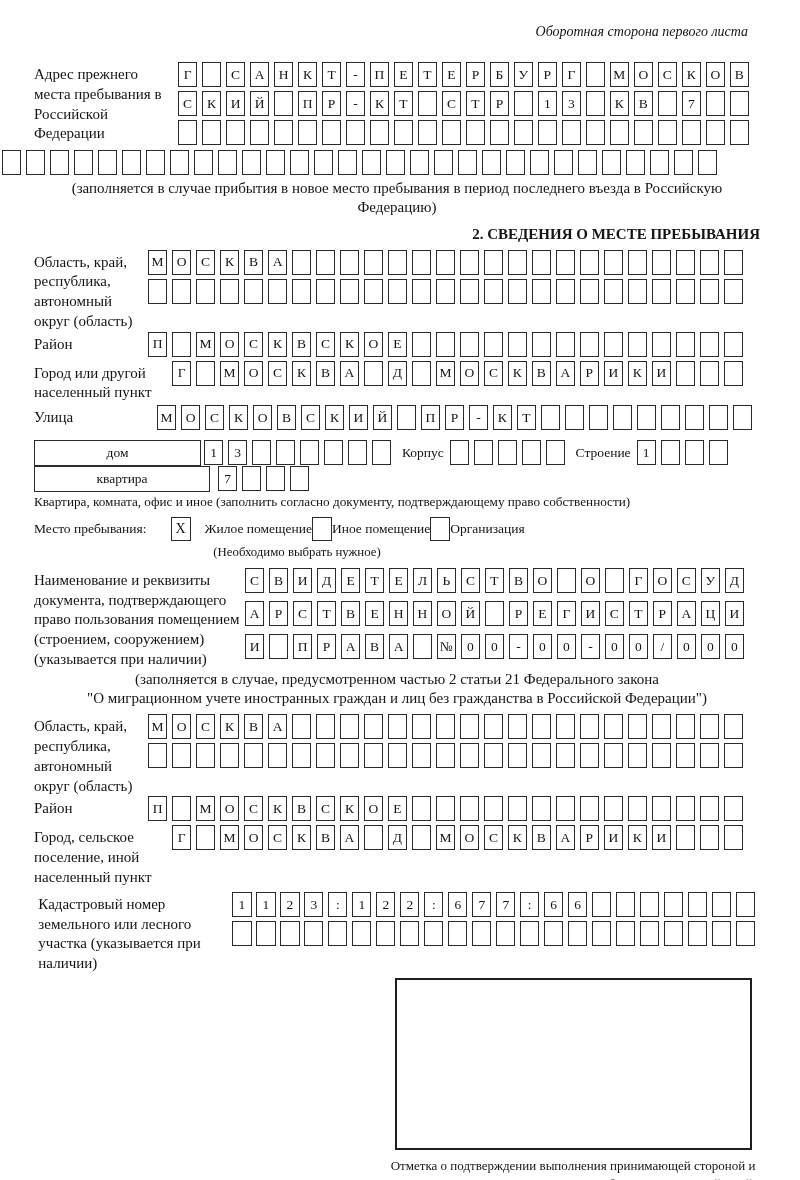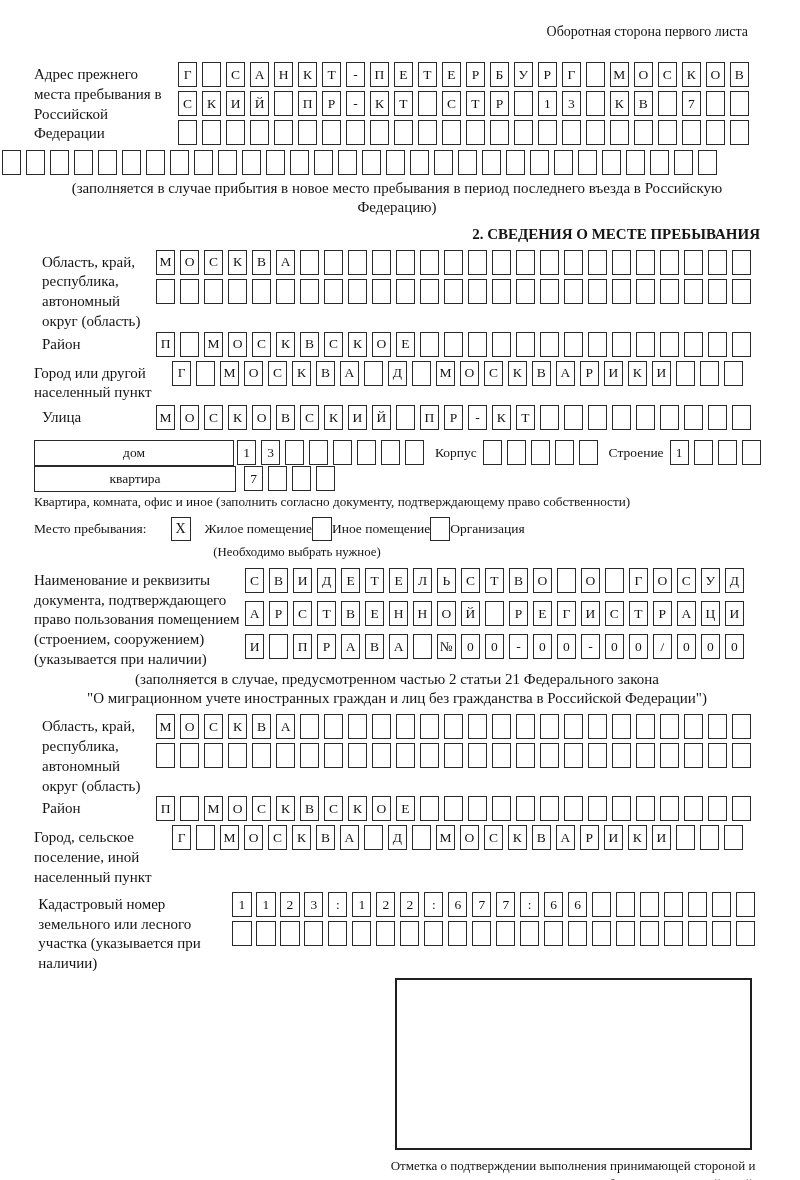--- a/index.html
+++ b/index.html
@@ -3,26 +3,26 @@
 <meta charset="utf-8">
 <style>
   html,body { margin:0; padding:0; }
   body {
     width:800px; height:1180px; overflow:hidden;
     background:#ffffff; color:#141414;
     font-family:"Liberation Serif","DejaVu Serif",serif;
   }
   .page { position:relative; box-sizing:border-box; width:800px; height:1180px; padding:24px 40px 0 34px; }
 
-  .corner { text-align:right; font-size:14px; margin:0 12px 22px 0; }
+  .corner { text-align:right; font-size:14px; margin:0 12px 22px 0;font-style:italic; }
 
   .frow { display:flex; align-items:flex-start; }
   .flabel { flex:0 0 auto; font-size:15px; line-height:1.32; padding-top:3px; }
   .w144 { flex-basis:144px; width:144px; }
-  .w114 { flex-basis:114px; width:114px;margin-left:8px; }
+  .w114 { flex-basis:114px; width:114px; }
   .w138 { flex-basis:138px; width:138px; }
   .w211 { flex-basis:211px; width:211px; }
   .w194 { flex-basis:194px; width:194px; }
 
   .boxcol { display:flex; flex-direction:column; }
   .boxrow { display:flex; flex-wrap:nowrap; margin-bottom:4px; }
   .cbox {
     box-sizing:border-box; flex:0 0 auto;
     width:19.2px; height:25px; margin-right:4.8px;
     border:1.7px solid #2a2a2a;
@@ -61,21 +61,21 @@
   .placerow .cb:nth-of-type(3) { margin:0 28px 0 26px; }
   .place-note { margin:3px 0 8px 122px; width:282px; text-align:center; font-size:12.8px; }
 
   .docblock { margin-top:0; }
   .fact-title { margin-top:13px; margin-bottom:5px; }
   .fact-notes { margin-bottom:7px; }
 
   .stamp { box-sizing:border-box; margin:4px 0 0 361px; width:357px; height:172px; border:2px solid #1f1f1f; }
   .stamp-caption { margin:7px 0 0 356px; width:366px; text-align:center; font-size:13px; line-height:1.4; }
 
-  .mt2 { margin-top:2px; } .mt4 { margin-top:4px;justify-content:flex-end; }
+  .mt2 { margin-top:2px;gap:9px; } .mt4 { margin-top:4px;justify-content:flex-end; }
 </style>
 </head>
 <body>
 
 <div class="page">
 
   <div class="corner">Оборотная сторона первого листа</div>
 
   <div class="frow">
     <div class="flabel w144">Адрес прежнего места пребывания в Российской Федерации</div>
@@ -342,21 +342,21 @@
         <span class="cbox"></span>
         <span class="cbox"></span>
         <span class="cbox"></span>
         <span class="cbox"></span>
         <span class="cbox"></span>
         <span class="cbox"></span>
       </div>
   </div>
 
   <div class="frow houserow">
-    <div class="bigbox" style="width:200px">дом</div>
+    <div class="bigbox" style="width:167px">дом</div>
     <div class="boxrow ml3 mr6">
         <span class="cbox">1</span>
         <span class="cbox">3</span>
         <span class="cbox"></span>
         <span class="cbox"></span>
         <span class="cbox"></span>
         <span class="cbox"></span>
         <span class="cbox"></span>
         <span class="cbox"></span>
       </div>
@@ -371,21 +371,21 @@
     <span class="inline-label mr6">Строение</span>
     <div class="boxrow">
         <span class="cbox">1</span>
         <span class="cbox"></span>
         <span class="cbox"></span>
         <span class="cbox"></span>
       </div>
   </div>
 
   <div class="frow aptrow">
-    <div class="bigbox" style="width:202px">квартира</div>
+    <div class="bigbox" style="width:176px">квартира</div>
     <div class="boxrow ml8">
         <span class="cbox">7</span>
         <span class="cbox"></span>
         <span class="cbox"></span>
         <span class="cbox"></span>
       </div>
   </div>
   <div class="note-l">Квартира, комната, офис и иное (заполнить согласно документу, подтверждающему право собственности)</div>
 
   <div class="frow placerow">

